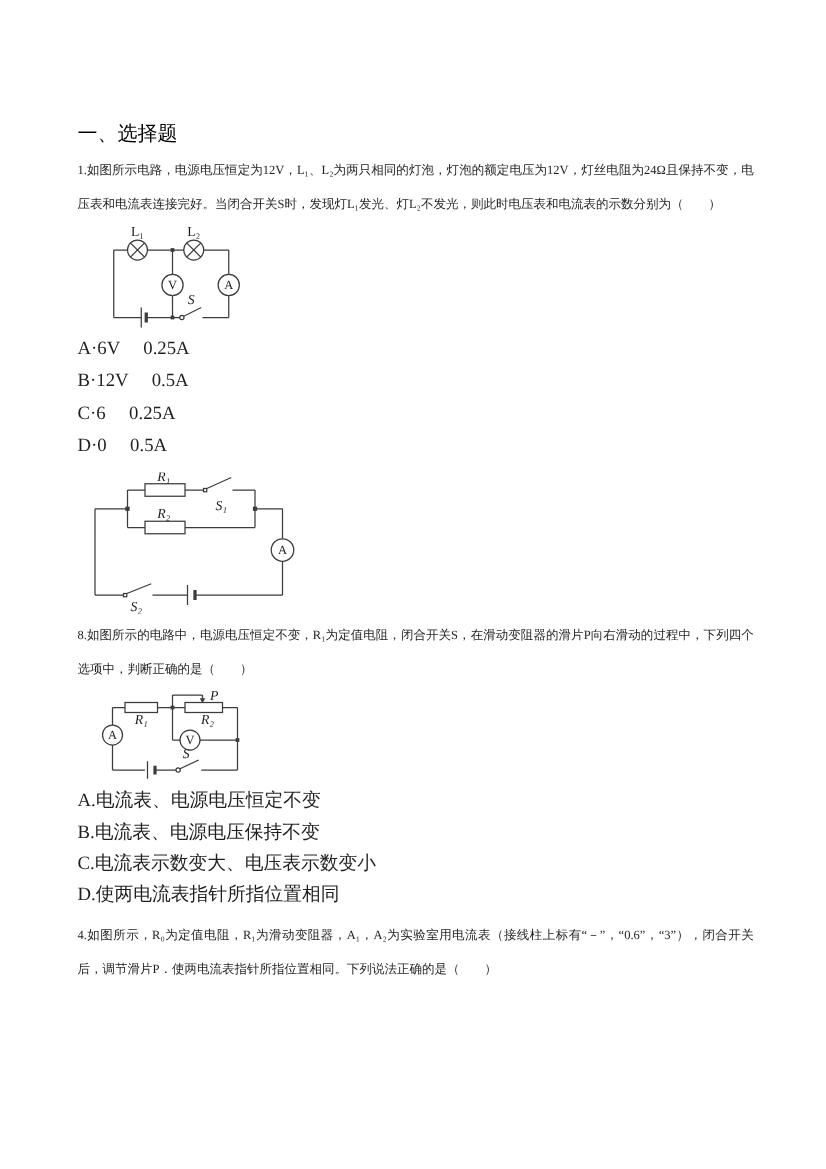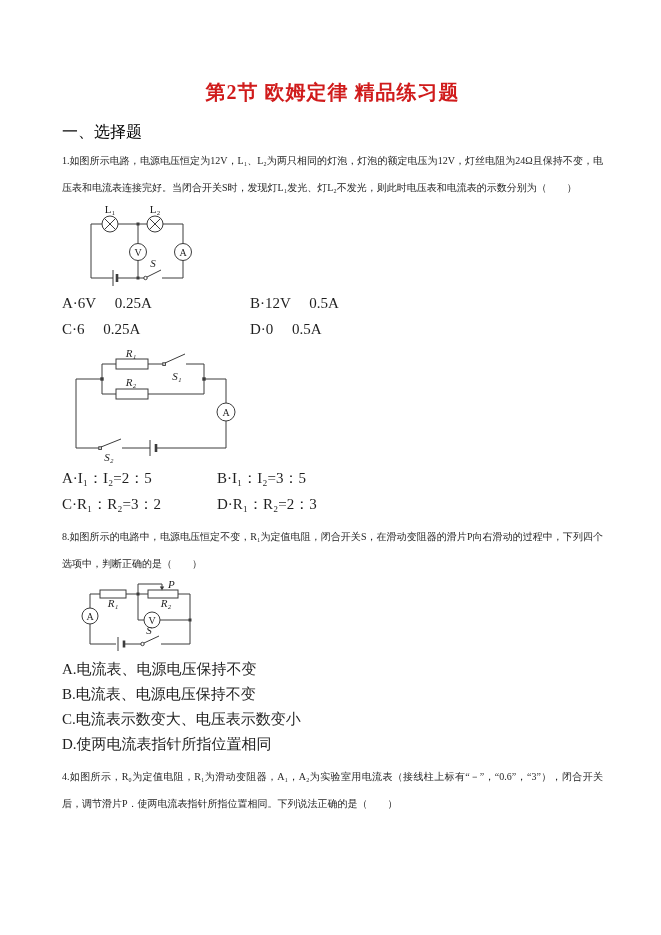--- a/index.html
+++ b/index.html
@@ -32,37 +32,36 @@
     margin:4px 0 2px 0;
     font-size:10px;
     line-height:27px;
     text-align:justify;
   }
   .circuit{display:block;}
   .c1{margin:3px 0 2px 21px;}
   .c2{margin:8px 0 2px 2px;}
   .c3{margin:3px 0 2px 18px;}
   .opts2{margin:2px 0 6px 0;font-size:15px;}
-  .opts2 .optrow{display:flex;line-height:26px;}
+  .opts2 .optrow{display:flex;line-height:26px;flex-direction:column;}
   .q1col{display:inline-block;width:188px;}
   .q2col{display:inline-block;width:155px;}
   .opts1{margin:4px 0 6px 0;font-size:15px;}
   .opts1 .optline{line-height:25px;}
   svg text{font-family:"Liberation Serif","DejaVu Serif",serif;}
   .lbl{font-size:11px;fill:#1f1f1f;}
   .lbl-i{font-size:11px;font-style:italic;fill:#1f1f1f;}
   .meter{font-size:10px;fill:#1f1f1f;}
 </style>
 </head>
 <body>
 
 <div class="page">
   <div class="content">
 
-    <h1 class="doc-title">第2节 欧姆定律 精品练习题</h1>
     <h2 class="section-heading">一、选择题</h2>
 
     <div>
       <p class="qtext">1.如图所示电路，电源电压恒定为12V，L₁、L₂为两只相同的灯泡，灯泡的额定电压为12V，灯丝电阻为24Ω且保持不变，电压表和电流表连接完好。当闭合开关S时，发现灯L₁发光、灯L₂不发光，则此时电压表和电流表的示数分别为（　　）</p>
 
       <svg class="circuit c1" width="112" height="84" viewBox="0 0 112 84">
         <g stroke="#3c3c3c" stroke-width="1" fill="none">
           <path d="M8 20 H100 M8 20 V74 M100 20 V74 M55 20 V74 M8 74 H30 M34 74 H61 M79 74 H100"></path>
           <g>
             <path d="M30 66 V82"></path>
@@ -133,30 +132,20 @@
           <rect x="36.3" y="27.3" width="3.4" height="3.4" fill="#3c3c3c" stroke="none"></rect>
           <rect x="138.3" y="27.3" width="3.4" height="3.4" fill="#3c3c3c" stroke="none"></rect>
         </g>
         <text class="lbl-i" x="67" y="7" text-anchor="middle">R₁</text>
         <text class="lbl-i" x="113" y="30" text-anchor="middle">S₁</text>
         <text class="lbl-i" x="67" y="36" text-anchor="middle">R₂</text>
         <text class="meter" x="162" y="65.5" text-anchor="middle">A</text>
         <text class="lbl-i" x="45" y="111" text-anchor="middle">S₂</text>
       </svg>
 
-      <div class="opts2">
-        <div class="optrow">
-          <span class="q2col">A·I₁：I₂=2：5</span>
-          <span>B·I₁：I₂=3：5</span>
-        </div>
-        <div class="optrow">
-          <span class="q2col">C·R₁：R₂=3：2</span>
-          <span>D·R₁：R₂=2：3</span>
-        </div>
-      </div>
     </div>
 
     <div>
       <p class="qtext">8.如图所示的电路中，电源电压恒定不变，R₁为定值电阻，闭合开关S，在滑动变阻器的滑片P向右滑动的过程中，下列四个选项中，判断正确的是（　　）</p>
 
       <svg class="circuit c3" width="120" height="73" viewBox="0 0 120 73">
         <g stroke="#3c3c3c" stroke-width="1" fill="none">
           <path d="M10 14 H110 M10 14 V64 M110 14 V64 M58 14 V40 M58 4 H82 M58 14 V4 M58 40 H64 M80 40 H110 M10 64 H36 M44 64 H61 M81 64 H110"></path>
           <rect x="20" y="10" width="26" height="8" fill="#ffffff"></rect>
           <rect x="68" y="10" width="30" height="8" fill="#ffffff"></rect>
@@ -183,21 +172,21 @@
         </g>
         <text class="lbl-i" x="33" y="27" text-anchor="middle" font-size="10">R₁</text>
         <text class="lbl-i" x="86" y="27" text-anchor="middle" font-size="10">R₂</text>
         <text class="lbl-i" x="88" y="8" font-size="10">P</text>
         <text class="meter" x="10" y="39.5" text-anchor="middle" font-size="9.5">A</text>
         <text class="meter" x="72" y="43.5" text-anchor="middle" font-size="9.5">V</text>
         <text class="lbl-i" x="69" y="54" text-anchor="middle" font-size="10">S</text>
       </svg>
 
       <div class="opts1">
-        <div class="optline">A.电流表、电源电压保持不变</div>
+        <div class="optline">A.电流表、电源电压恒定不变</div>
         <div class="optline">B.电流表、电源电压保持不变</div>
         <div class="optline">C.电流表示数变大、电压表示数变小</div>
         <div class="optline">D.使两电流表指针所指位置相同</div>
       </div>
     </div>
 
     <div>
       <p class="qtext">4.如图所示，R₀为定值电阻，R₁为滑动变阻器，A₁，A₂为实验室用电流表（接线柱上标有“－”，“0.6”，“3”），闭合开关后，调节滑片P．使两电流表指针所指位置相同。下列说法正确的是（　　）</p>
     </div>
 

